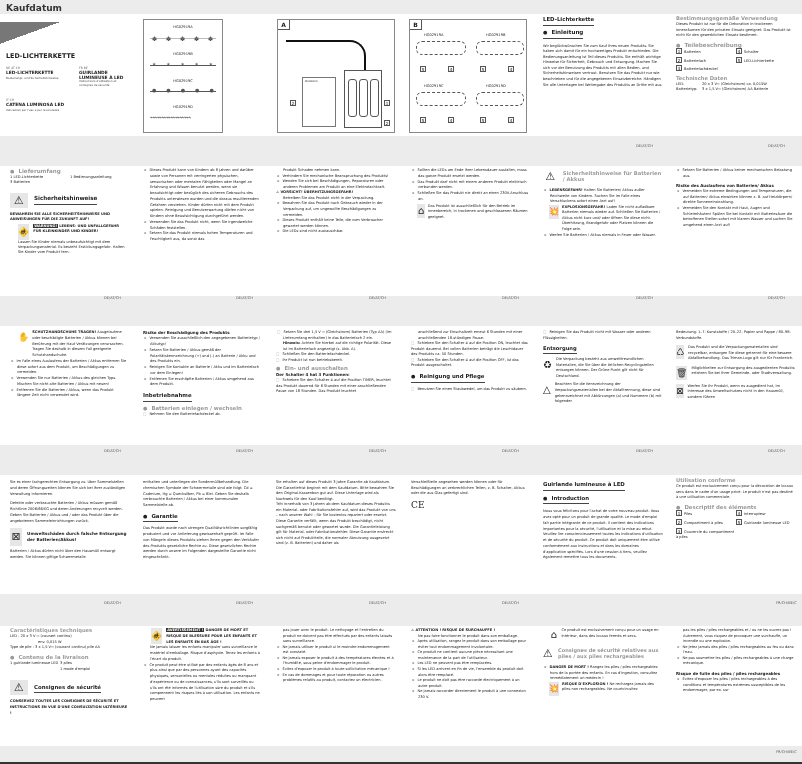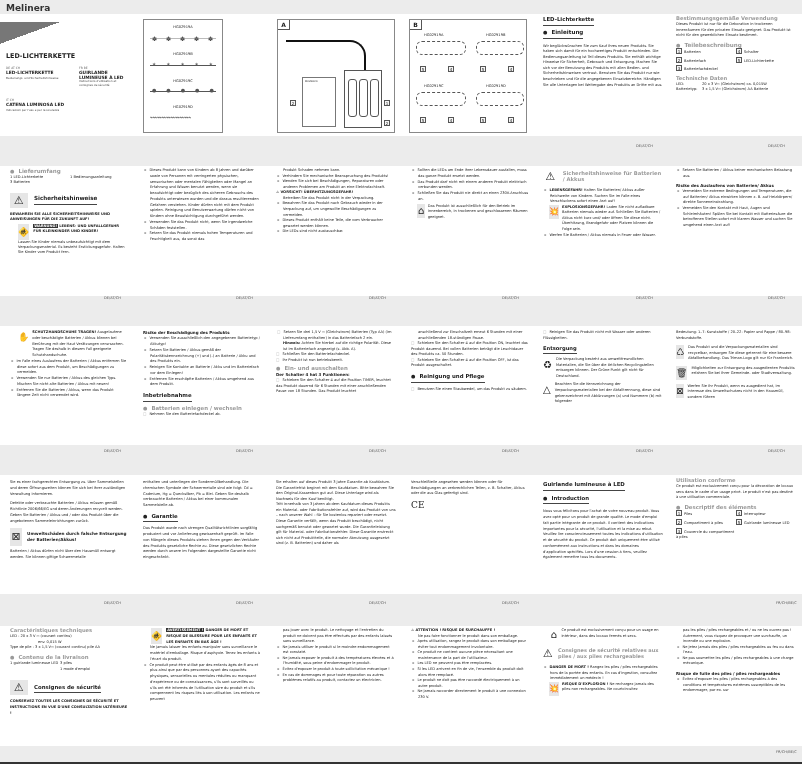--- a/index.html
+++ b/index.html
@@ -18,21 +18,21 @@
 .num{display:inline-block;border:0.6px solid #555;width:6px;height:6px;font-size:4px;line-height:5.5px;text-align:center;margin-right:2px;background:#f4f4f4}
 .iconbox{display:inline-block;background:#e6e6e6;text-align:center;vertical-align:top}
 .diag{position:absolute;border:1px solid #888;background:#fff}
 </style>
 </head>
 <body>
 
 <div class="band" style="top:0;height:14px"></div>
 
 <div class="cell" style="left:0;top:0;width:134px;height:170px;padding:0">
-  <div style="position:absolute;left:6px;top:2px;font-weight:bold;font-size:9px;color:#333">Melinera</div>
+  <div style="position:absolute;left:6px;top:2px;font-weight:bold;font-size:9px;color:#333">Kaufdatum</div>
   <div style="position:absolute;left:0;top:22px;width:134px;height:24px;background:linear-gradient(160deg,#777 0 30%,#fff 30%);"></div>
   <div style="position:absolute;left:6px;top:52px;font-weight:bold;font-size:6.4px">LED-LICHTERKETTE</div>
   <div style="position:absolute;left:6px;top:66px;width:68px">
     <div style="font-size:3px;color:#666">DE AT CH</div>
     <div style="font-weight:bold;font-size:4.4px">LED-LICHTERKETTE</div>
     <div style="font-size:2.8px;color:#444">Bedienungs- und Sicherheitshinweise</div>
   </div>
   <div style="position:absolute;left:79px;top:66px;width:52px">
     <div style="font-size:3px;color:#666">FR BE</div>
     <div style="font-weight:bold;font-size:4.4px;line-height:1.15">GUIRLANDE LUMINEUSE À LED</div>

